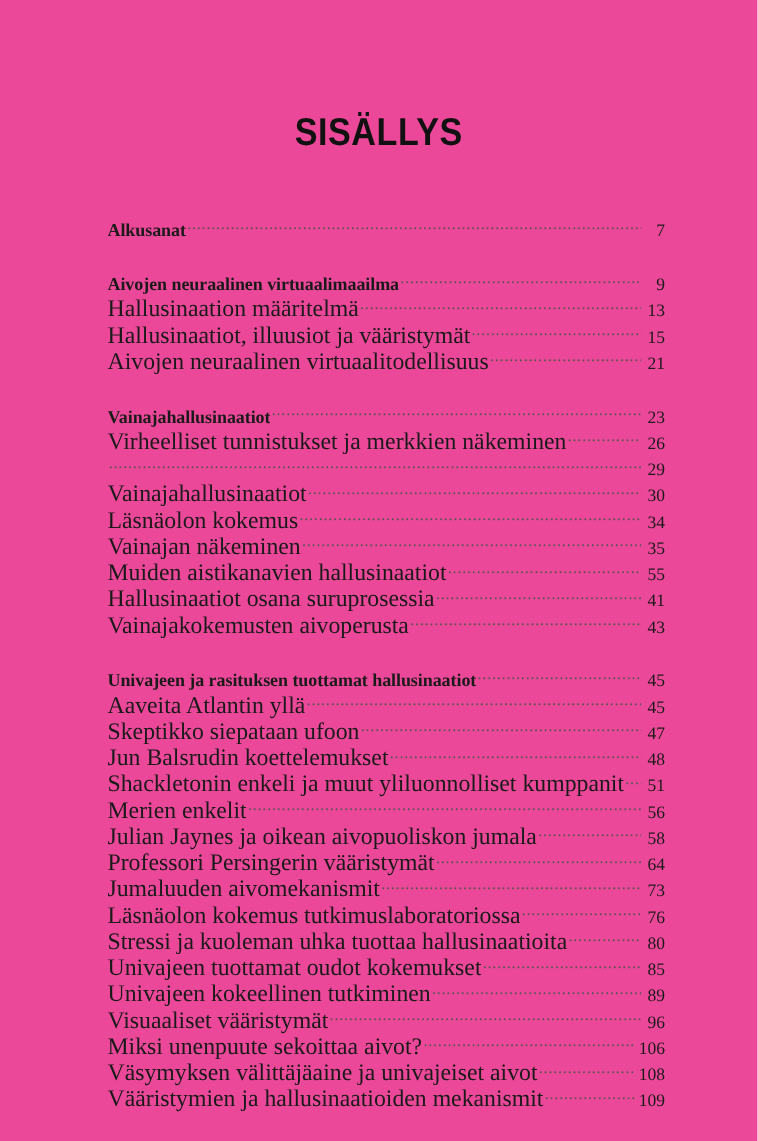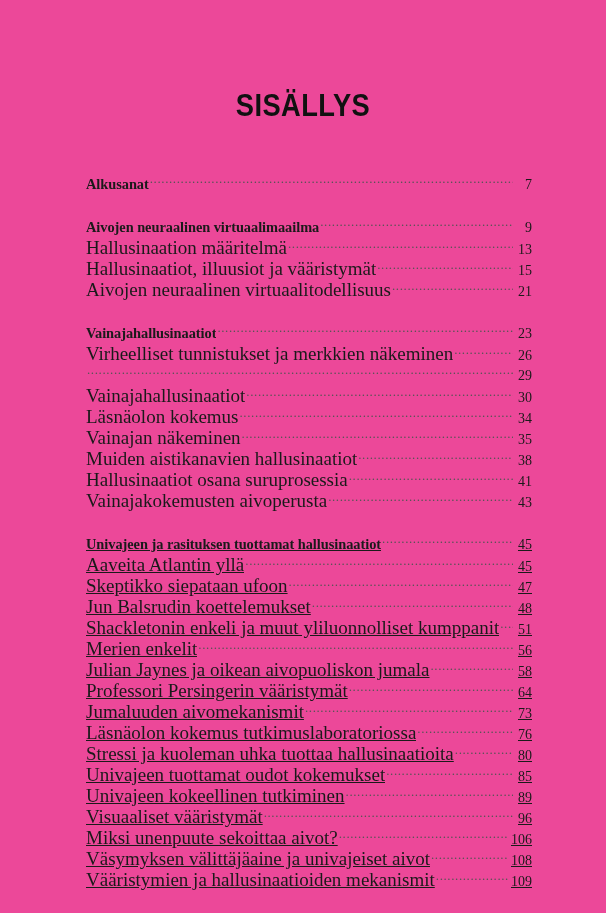--- a/index.html
+++ b/index.html
@@ -46,21 +46,20 @@
     top: 173px;
     left: 86px;
     width: 446px;
   }
 
   .toc-group {
     margin-bottom: 22px;
   }
   .toc-group:last-child {
     margin-bottom: 0;
-    text-decoration: underline;
   }
 
   .toc-row {
     display: flex;
     align-items: baseline;
     width: 100%;
     line-height: 21px;
     height: 21px;
     white-space: nowrap;
   }
@@ -169,21 +168,21 @@
           <span class="page-num">34</span>
         </div>
         <div class="toc-row section">
           <span class="label">Vainajan näkeminen</span>
           <span class="leader"></span>
           <span class="page-num">35</span>
         </div>
         <div class="toc-row section">
           <span class="label">Muiden aistikanavien hallusinaatiot</span>
           <span class="leader"></span>
-          <span class="page-num">38</span>
+          <span class="page-num">55</span>
         </div>
         <div class="toc-row section">
           <span class="label">Hallusinaatiot osana suruprosessia</span>
           <span class="leader"></span>
           <span class="page-num">41</span>
         </div>
         <div class="toc-row section">
           <span class="label">Vainajakokemusten aivoperusta</span>
           <span class="leader"></span>
           <span class="page-num">43</span>

